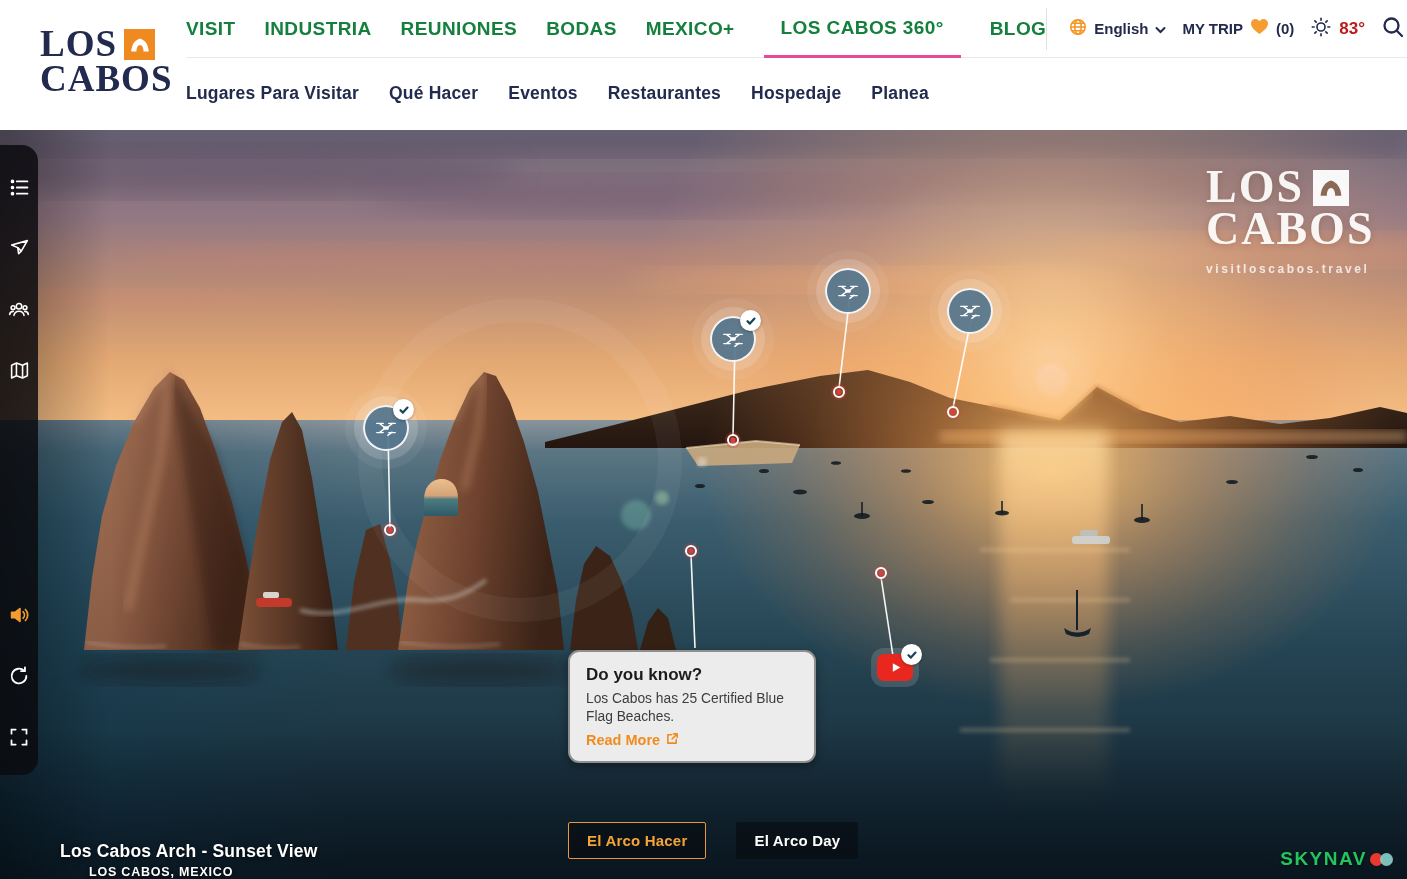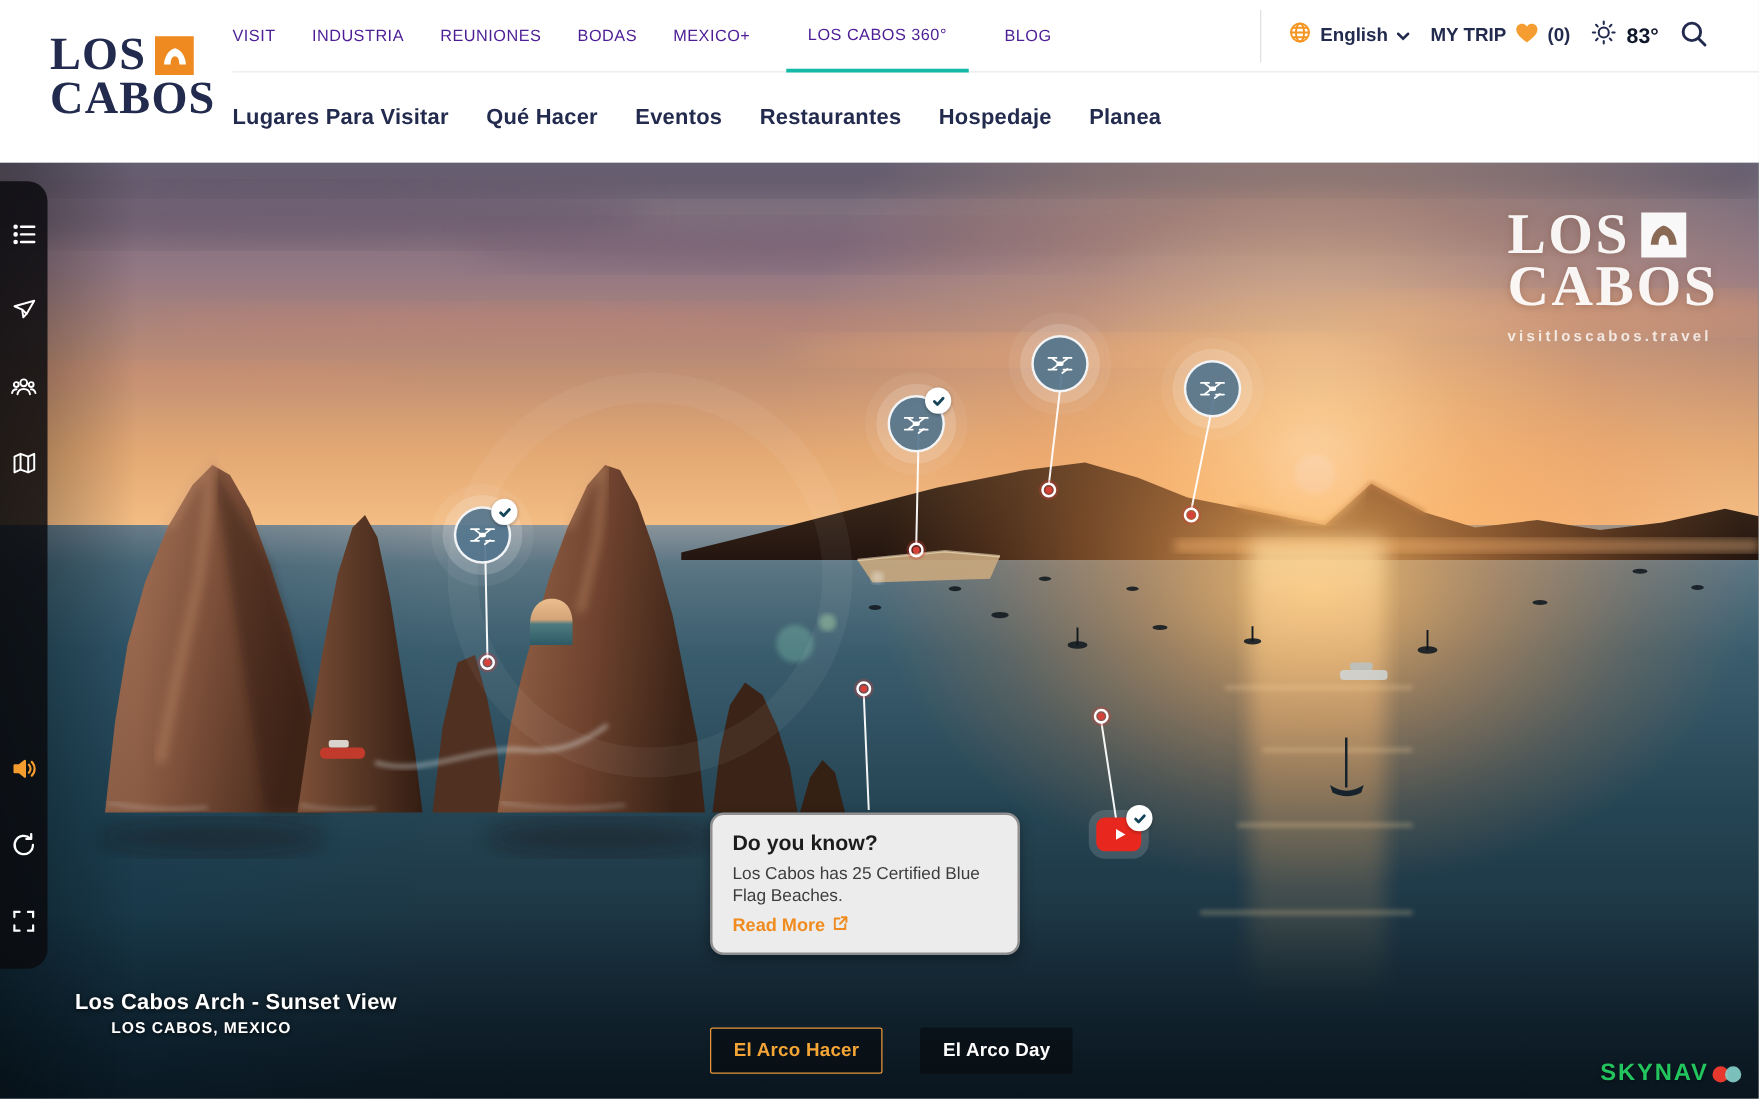--- a/index.html
+++ b/index.html
@@ -11,28 +11,28 @@
   header { position:relative; width:100%; height:130px; background:#fff; z-index:5; }
   .logo { position:absolute; left:40px; top:26px; text-decoration:none; cursor:pointer; }
   .logo-line1 { display:flex; align-items:flex-start; gap:7px; }
   .logo-word { font-family:"Liberation Serif", serif; font-weight:700; font-size:37px;
     line-height:0.95; color:#222b4e; letter-spacing:1px; }
   .logo-badge { width:31px; height:31px; background:#ee8a20; display:flex;
     align-items:center; justify-content:center; margin-top:3px; }
   .header-main { margin-left:186px; }
   .nav-top { display:flex; align-items:stretch; height:58px; border-bottom:1px solid #e9e9e9; }
   .primary-nav { display:flex; align-items:center; gap:29px; }
-  .primary-nav a { text-decoration:none; color:#4c1d95; font-size:13px; font-weight:400;
+  .primary-nav a { text-decoration:none; color:#15803d; font-size:19px; font-weight:700;
     letter-spacing:0.4px; white-space:nowrap; display:flex; align-items:center; height:100%; }
-  .primary-nav a.active { border-bottom:3px solid #14b8a6; margin-bottom:-1px; padding:0 17px; }
+  .primary-nav a.active { border-bottom:3px solid #ec4899; margin-bottom:-1px; padding:0 17px; }
   .util { margin-left:auto; display:flex; align-items:center; gap:16px; padding-right:40px; }
   .v-div { width:1px; height:42px; background:#e0e0e0; margin-right:6px; }
   .util-group { display:flex; align-items:center; gap:7px; cursor:pointer; }
   .util-label { font-size:15px; font-weight:700; color:#222b4e; white-space:nowrap; }
-  .temp-label { font-size:17px; font-weight:700; color:#0f172a; }
+  .temp-label { font-size:17px; font-weight:700; color:#b91c1c; }
   .search-btn { background:none; border:none; cursor:pointer; display:flex; align-items:center; }
   .secondary-nav { display:flex; align-items:center; gap:30px; height:71px; }
   .secondary-nav a { text-decoration:none; color:#222b4e; font-size:17.5px; font-weight:700;
     letter-spacing:0.2px; white-space:nowrap; }
 
   
   .hero { position:relative; width:1407px; height:749px; overflow:hidden; background:#2a3b4a; }
   .scene, .overlay { position:absolute; inset:0; width:100%; height:100%; }
   .overlay { pointer-events:none; }
 
@@ -71,21 +71,21 @@
   
   .tooltip { position:absolute; left:568px; top:520px; width:248px;
     background:#ececec; border:2px solid #8f8f8f; border-radius:11px;
     padding:13px 16px 12px; z-index:4; box-shadow:0 3px 10px rgba(0,0,0,0.35); }
   .tooltip-title { font-size:17px; font-weight:700; color:#1c1c1c; margin-bottom:5px; }
   .tooltip-body { font-size:13.8px; color:#3d3d3d; line-height:1.28; }
   .tooltip-link { display:inline-flex; align-items:center; gap:6px; margin-top:7px;
     font-size:14.5px; font-weight:700; color:#f08c1f; text-decoration:none; cursor:pointer; }
 
   
-  .scene-info { position:absolute; left:60px; top:661px; color:#fff; z-index:4;
+  .scene-info { position:absolute; left:60px; top:711px; color:#fff; z-index:4;
     text-shadow:0 1px 4px rgba(0,0,0,0.8); }
   .scene-title { font-size:17.5px; font-weight:700; letter-spacing:0.2px; }
   .scene-location { font-size:12.5px; font-weight:700; letter-spacing:0.8px; margin-top:3px;margin-left:29px; }
   .scene-buttons { position:absolute; left:568px; top:692px; display:flex; gap:30px; z-index:4; }
   .scene-btn { height:37px; padding:0 18px; font-family:"Liberation Sans", sans-serif;
     font-size:15px; font-weight:700; background:rgba(8,9,12,0.55); color:#fff;
     border:none; border-radius:2px; cursor:pointer; letter-spacing:0.2px; }
   .scene-btn.active { color:#f5a536; border:1.5px solid #e8983a; }
 
   

